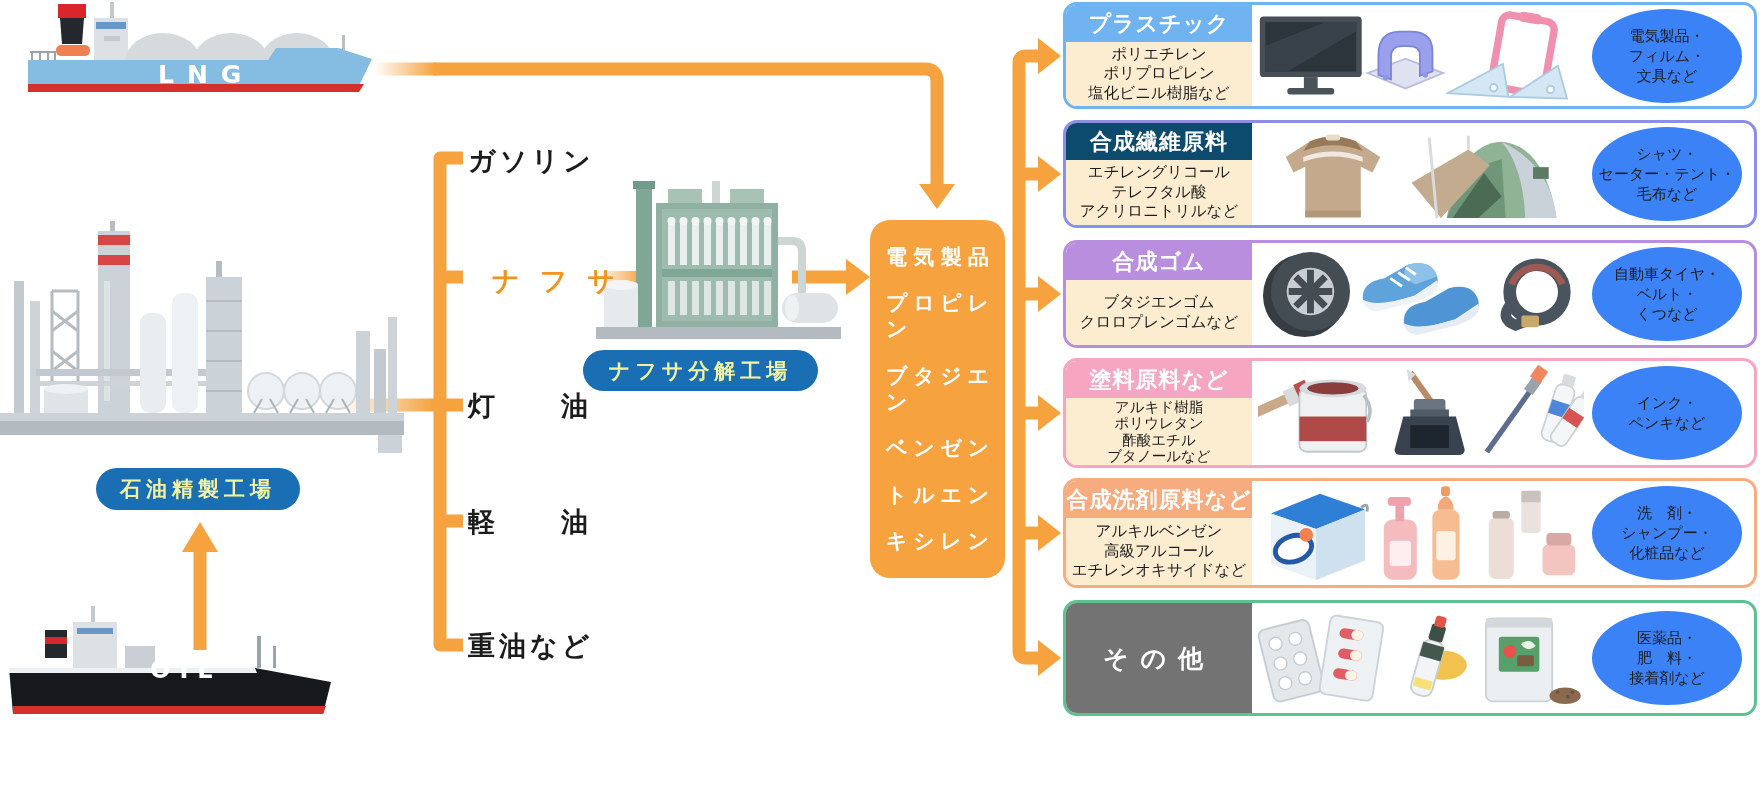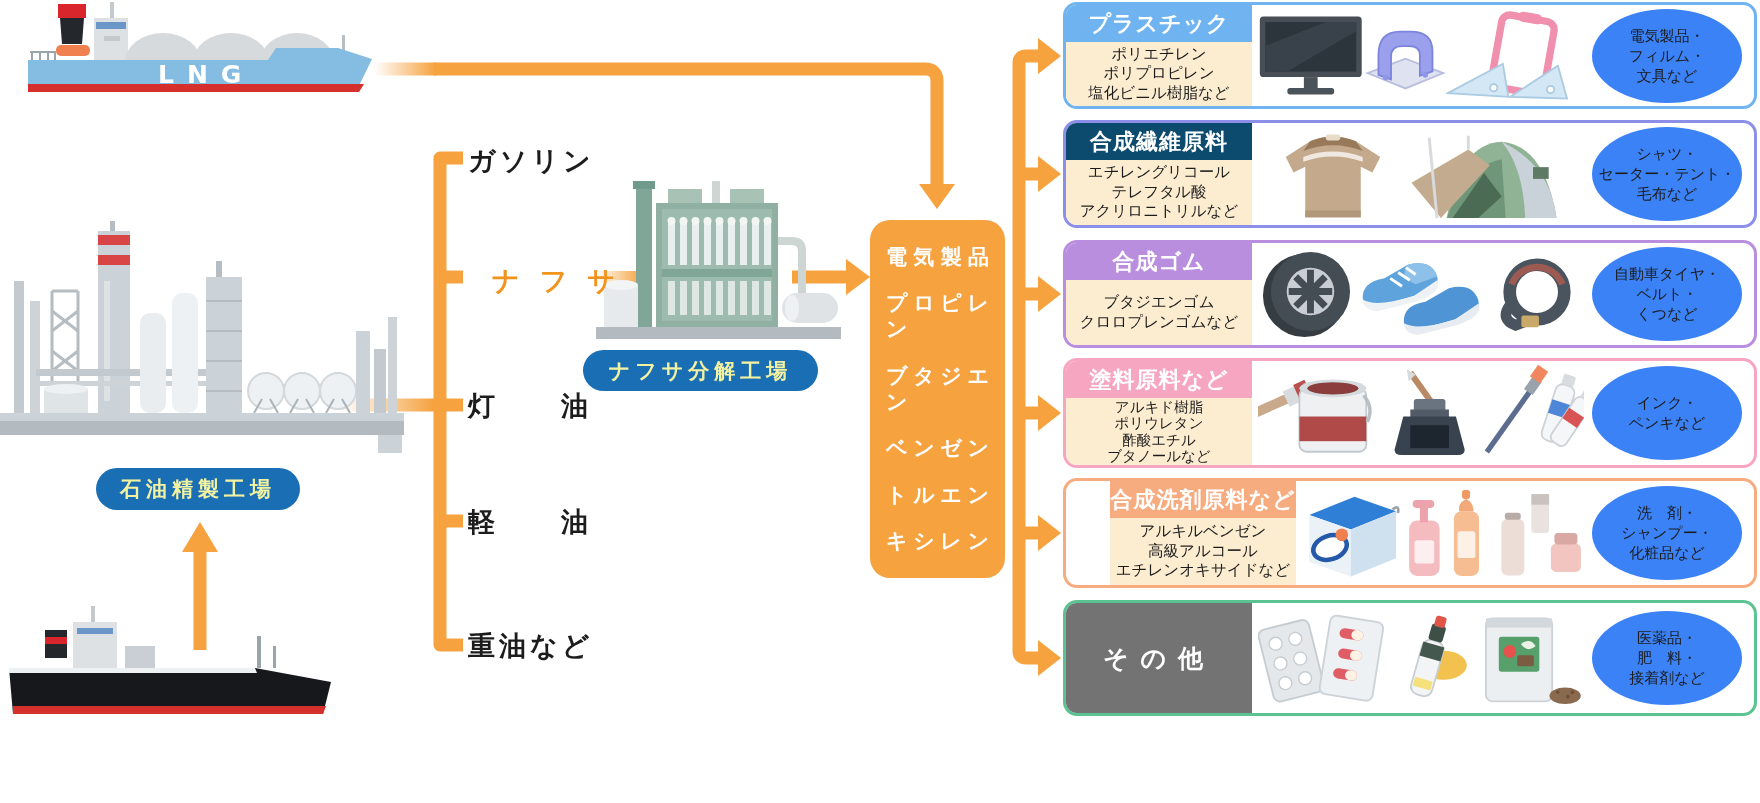--- a/index.html
+++ b/index.html
@@ -5,21 +5,21 @@
   html,body{margin:0;padding:0;background:#fff;}
   #canvas{position:relative;width:1760px;height:803px;background:#fff;overflow:hidden;
           font-family:"DejaVu Sans","Liberation Sans",sans-serif;color:#1c1c1c;}
   .abs{position:absolute;}
   svg{display:block;}
   
   #connectors{position:absolute;left:0;top:0;z-index:1;}
   
   .ship-name{position:absolute;z-index:3;color:#fff;font-weight:bold;white-space:nowrap;}
   #lng-name{left:158px;top:60px;font-size:25px;letter-spacing:13px;}
-  #oil-name{left:150px;top:712px;font-size:24px;letter-spacing:9px;}
+  #oil-name{left:150px;top:656px;font-size:24px;letter-spacing:9px;}
   
   .pill{position:absolute;z-index:3;background:#1a6eb4;border-radius:22px;color:#f2f2a0;
         font-weight:bold;display:flex;align-items:center;justify-content:center;
         letter-spacing:5px;font-size:21px;white-space:nowrap;}
   #refinery-pill{left:96px;top:468px;width:204px;height:42px;}
   #cracker-pill{left:583px;top:350px;width:235px;height:41px;}
   
   .bracket-label{position:absolute;z-index:3;font-size:27px;font-weight:bold;
                  letter-spacing:4px;white-space:nowrap;color:#1c1c1c;}
   .bracket-label.naphtha{color:#f0941e;letter-spacing:20px;}
@@ -41,21 +41,21 @@
   .row-mats.tight{font-size:14.5px;line-height:16.5px;}
   .row-art{flex:1;display:flex;align-items:center;justify-content:space-evenly;
            padding:2px 6px;min-width:0;}
   .row-oval{flex:0 0 150px;height:94px;margin:auto 12px auto 2px;background:#3b82f6;
             border-radius:50%;display:flex;flex-direction:column;align-items:center;
             justify-content:center;font-size:15px;line-height:20px;text-align:center;white-space:nowrap;}
   .c1{border-color:#6fb3f0;} .c1 .row-header{background:#6fb3f0;}
   .c2{border-color:#8c8fe8;} .c2 .row-header{background:#0c4a6e;}
   .c3{border-color:#ba8ede;} .c3 .row-header{background:#ba8ede;}
   .c4{border-color:#f7a6c1;} .c4 .row-header{background:#f7a6c1;}
-  .c5{border-color:#f7ac80;padding-left:44px;} .c5 .row-header{background:#f7ac80;}
+  .c5{border-color:#f7ac80;} .c5 .row-header{background:#f7ac80;}
   .c6{border-color:#5bc392;}
   .other-label{flex:0 0 186px;background:#737373;display:flex;align-items:center;
                justify-content:center;color:#fff;font-size:25px;font-weight:bold;
                letter-spacing:12px;white-space:nowrap;}
 </style>
 </head>
 <body>
 
 <div id="canvas">
 

